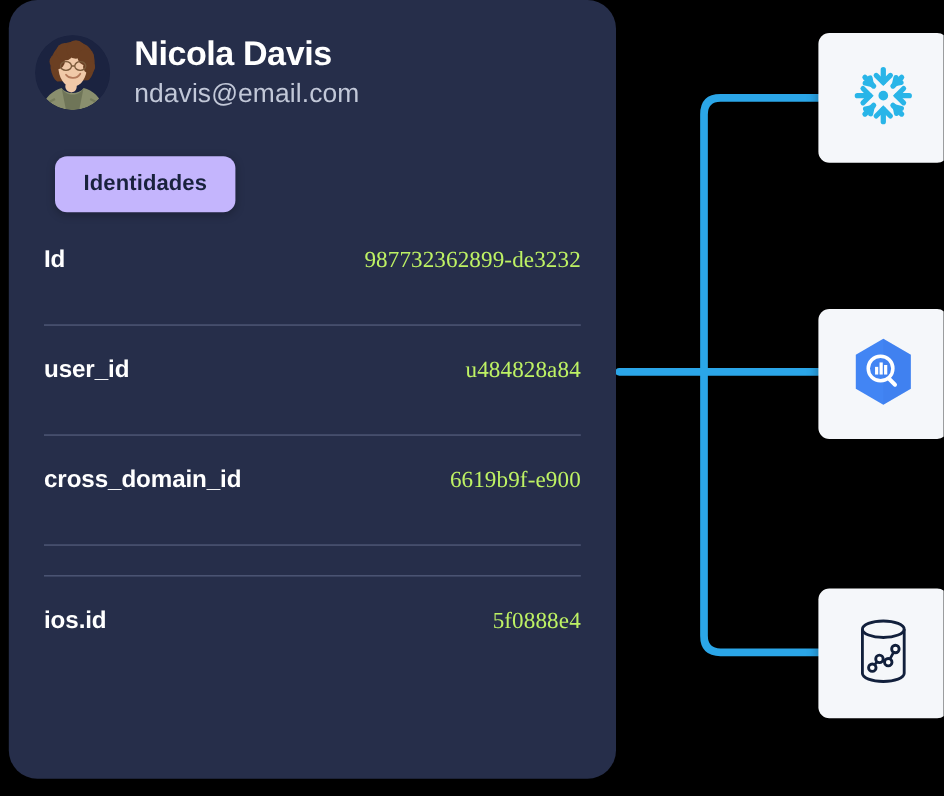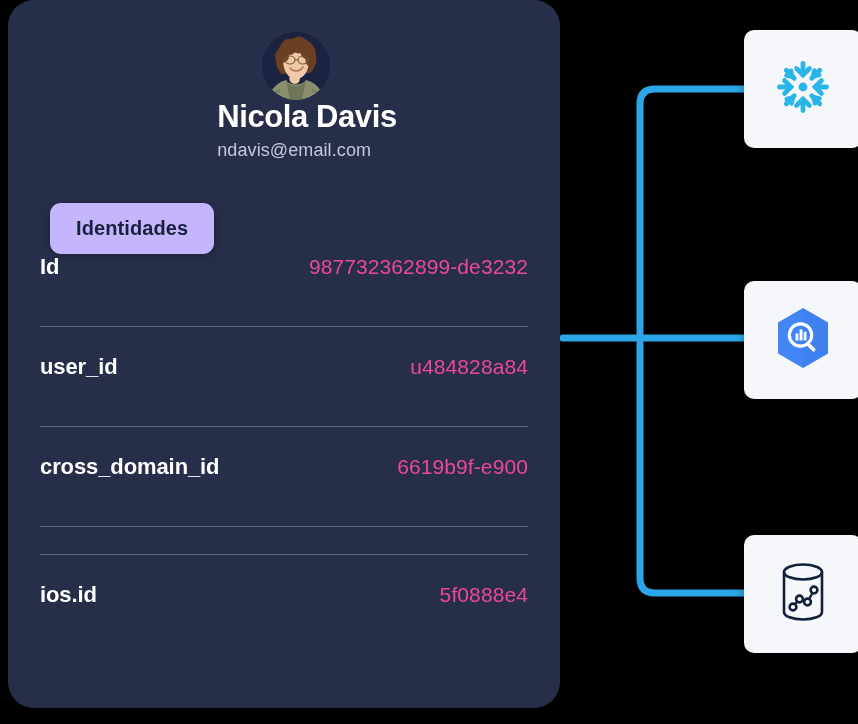--- a/index.html
+++ b/index.html
@@ -58,21 +58,20 @@
     height: 708px;
     background: #262e4a;
     border-radius: 26px;
     overflow: hidden;
   }
 
   #card-header {
     display: flex;
     align-items: center;
     padding: 32px 0 0 24px;
-    flex-direction: column;
   }
 
   #avatar {
     width: 68px;
     height: 68px;
     border-radius: 50%;
     overflow: hidden;
     flex: 0 0 auto;
     background: #1b2340;
     position: relative;
@@ -87,21 +86,21 @@
   }
   #user-name {
     font-size: 31px;
     font-weight: 700;
     color: #ffffff;
     letter-spacing: -0.4px;
     line-height: 1.1;
   }
   #user-email {
     margin-top: 6px;
-    font-size: 18px;
+    font-size: 24px;
     font-weight: 400;
     color: #c2c8d8;
     letter-spacing: 0.1px;
   }
 
   
   #tabs {
     display: flex;
     align-items: center;
     margin-top: 42px;
@@ -124,40 +123,42 @@
     padding: 14px 26px;
     margin: 0 14px;
     box-shadow: 0 2px 8px rgba(0,0,0,0.25);
   }
   .tab.is-faded {
     color: #434c6d;
   }
 
   
   #identity-list {
+    margin-top: 30px;
     padding: 0 24px 0 24px;
   }
   .identity-row {
     display: flex;
     align-items: baseline;
     justify-content: space-between;
     height: 46px;
     padding: 0 8px;
   }
   .row-key {
     font-size: 22px;
     font-weight: 700;
     color: #ffffff;
     letter-spacing: -0.1px;
   }
   .row-value {
     font-size: 21px;
     font-weight: 400;
-    color: #ec4899;
+    color: #bef264;
     letter-spacing: 0.1px;
+    font-family: Liberation Serif, serif;
   }
   .row-divider {
     height: 1px;
     background: #5b6484;
     margin: 26px 8px 27px 8px;
   }
 </style>
 </head>
 <body>
 

